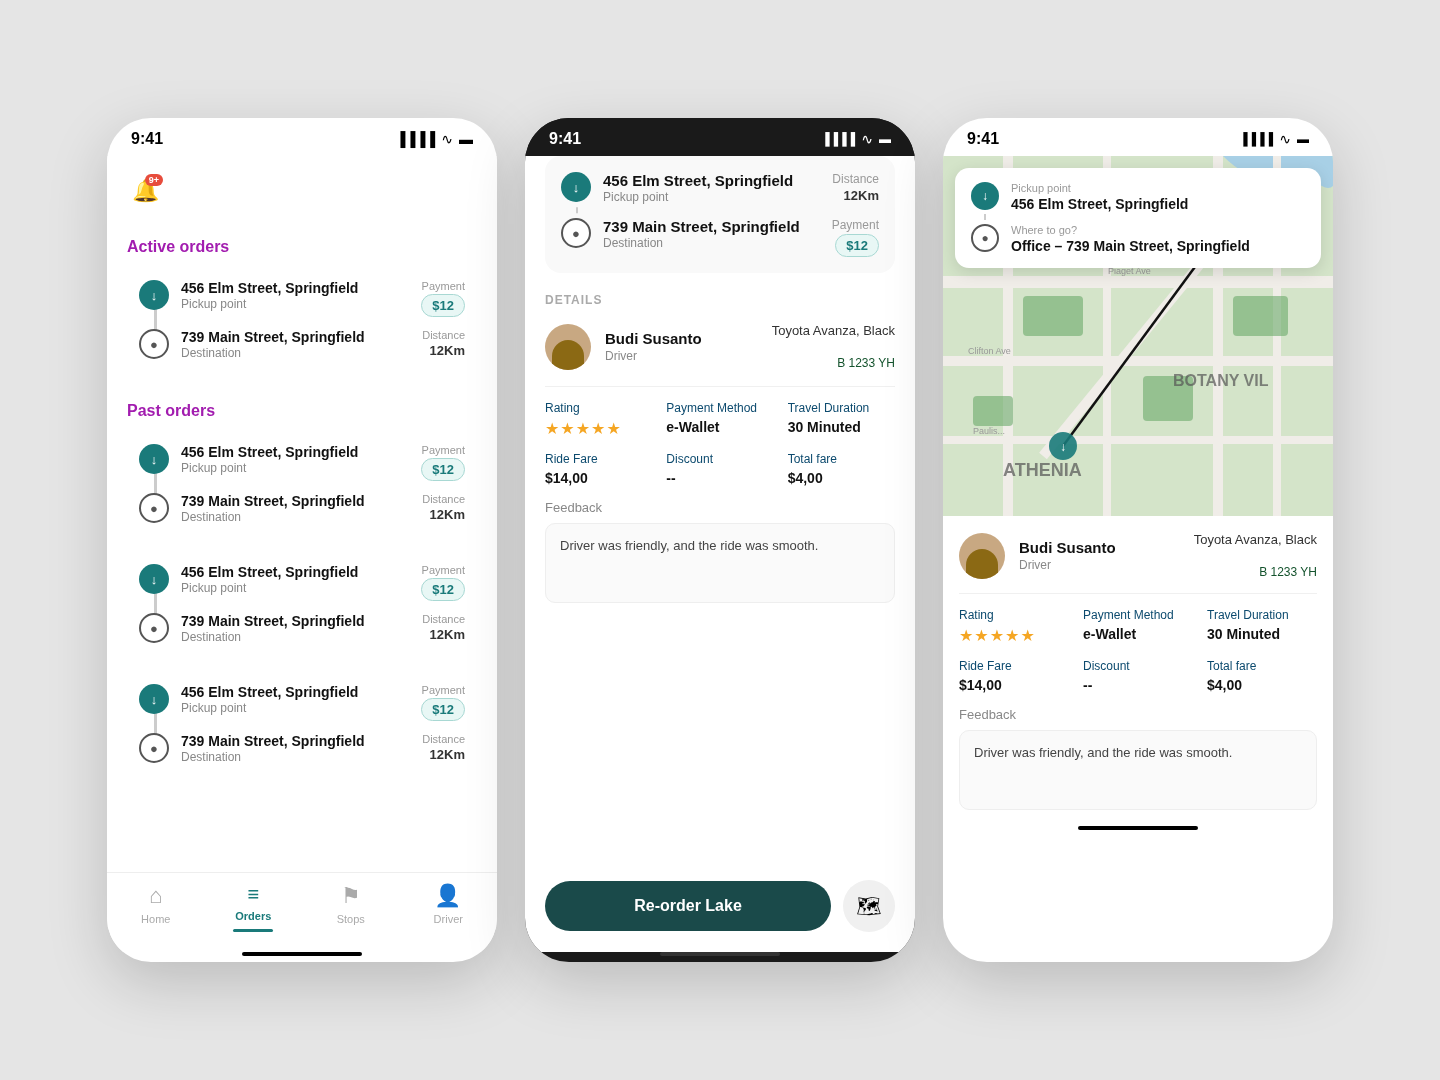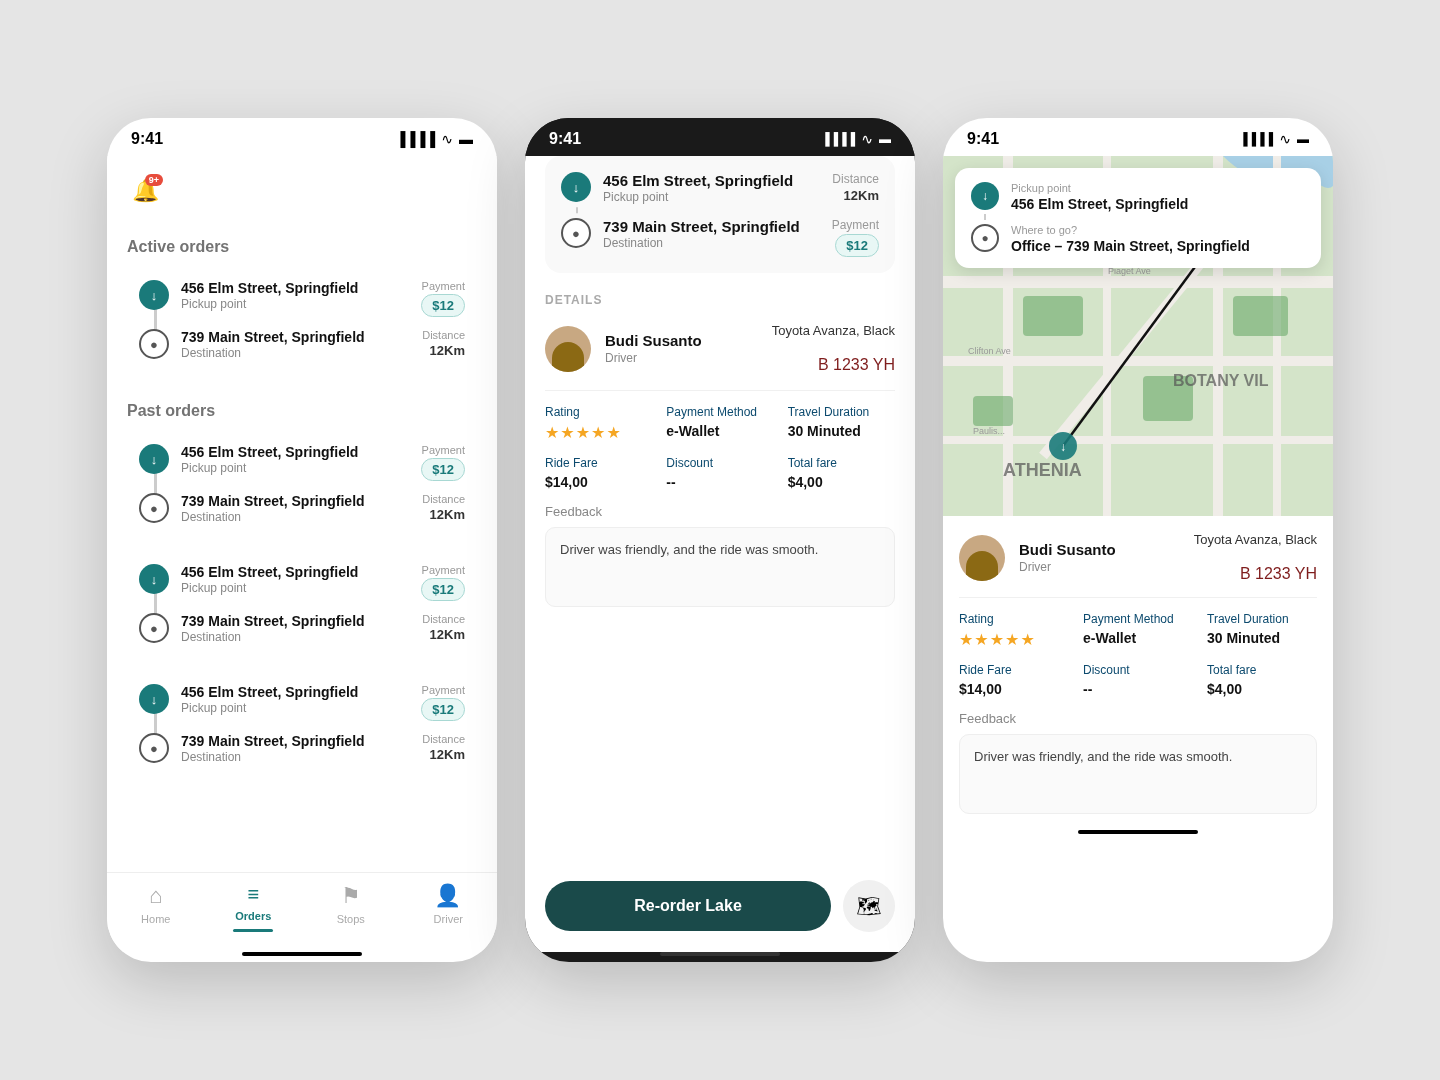--- a/index.html
+++ b/index.html
@@ -81,21 +81,21 @@
       font-weight: 700;
       border-radius: 99px;
       padding: 1px 4px;
       min-width: 16px;
       text-align: center;
     }
     .p1-body { flex: 1; overflow-y: auto; padding: 0 16px 0; }
     .section-label {
       font-size: 16px;
       font-weight: 700;
-      color: #737373;
+      color: #a21caf;
       padding: 16px 4px 10px;
     }
     .order-card {
       background: #fff;
       border-radius: 14px;
       padding: 14px 16px;
       margin-bottom: 12px;
     }
     .order-row {
       display: flex;
@@ -278,21 +278,21 @@
     .driver-avatar-body {
       width: 32px;
       height: 32px;
       background: #8B6914;
       border-radius: 50% 50% 0 0;
       margin-bottom: -2px;
     }
     .driver-name { font-size: 15px; font-weight: 600; color: #111; }
     .driver-role { font-size: 12px; color: #888; margin-top: 2px; }
     .driver-vehicle { text-align: right; font-size: 13px; color: #333; font-weight: 500; }
-    .driver-plate { font-size: 16px; color: #7f1d1d; margin-top: 18px; }
+    .driver-plate { font-size: 12px; color: #14532d; margin-top: 18px; }
 
     .stats-grid {
       display: grid;
       grid-template-columns: 1fr 1fr 1fr;
       gap: 14px;
       margin-bottom: 14px;
     }
     .stat-item {}
     .stat-label { font-size: 12px; color: #0c4a6e; margin-bottom: 4px; }
     .stat-val { font-size: 14px; font-weight: 600; color: #111; }

